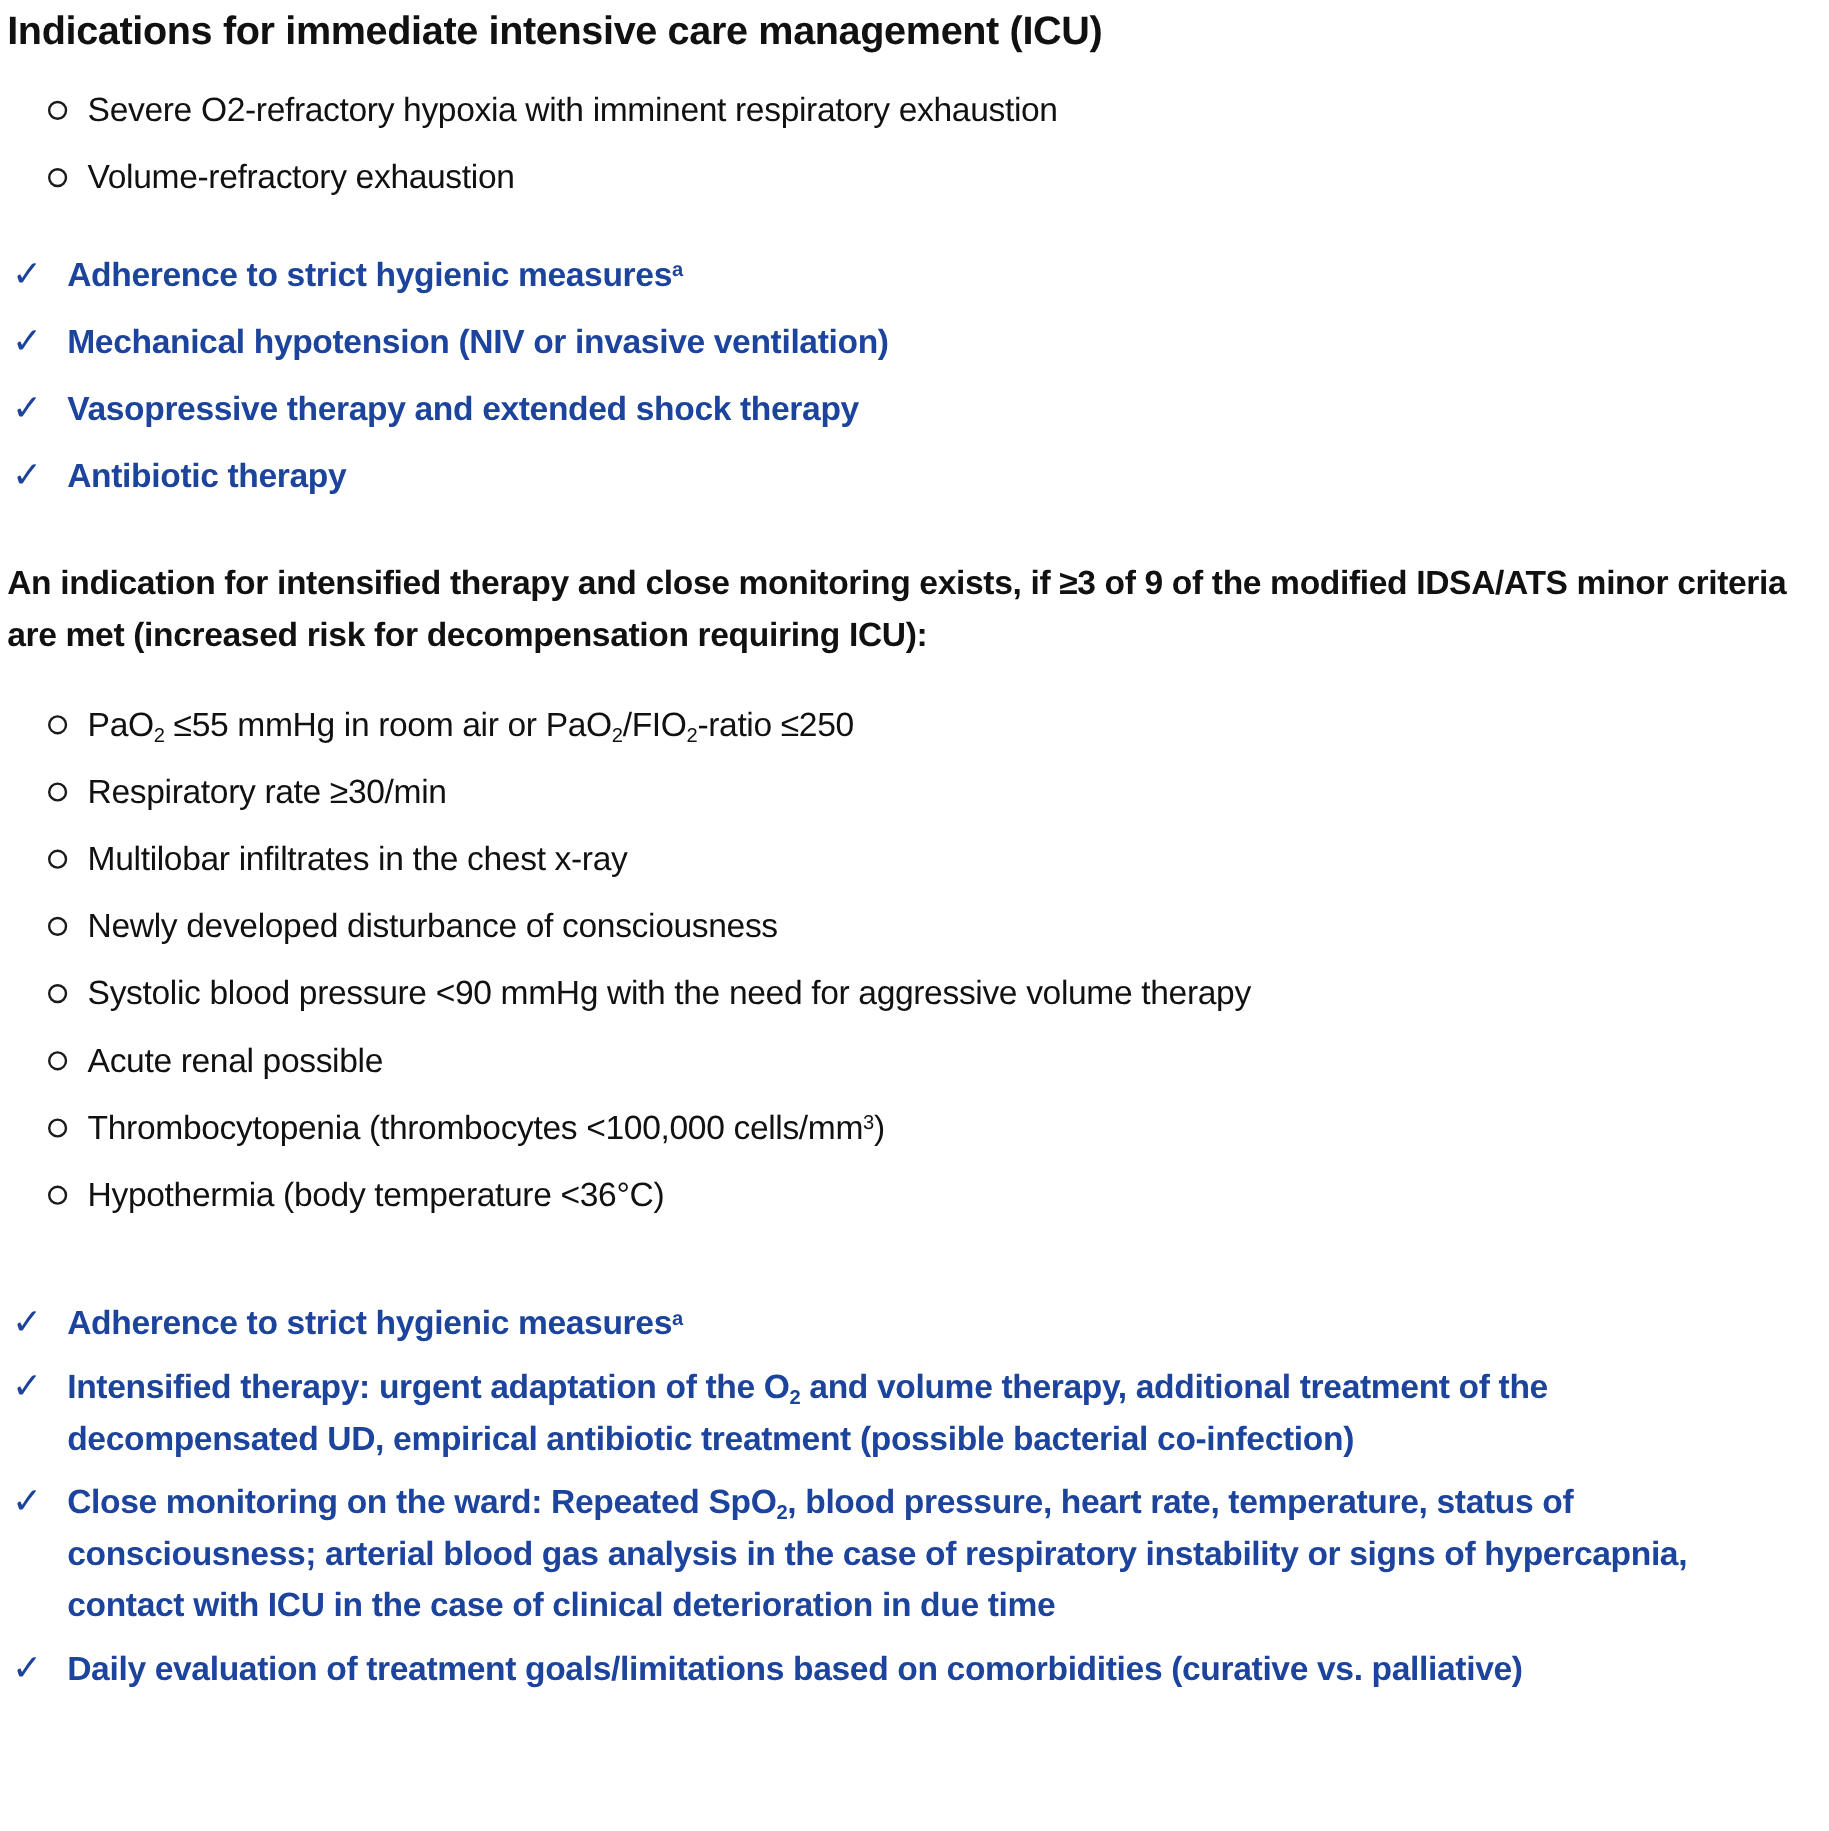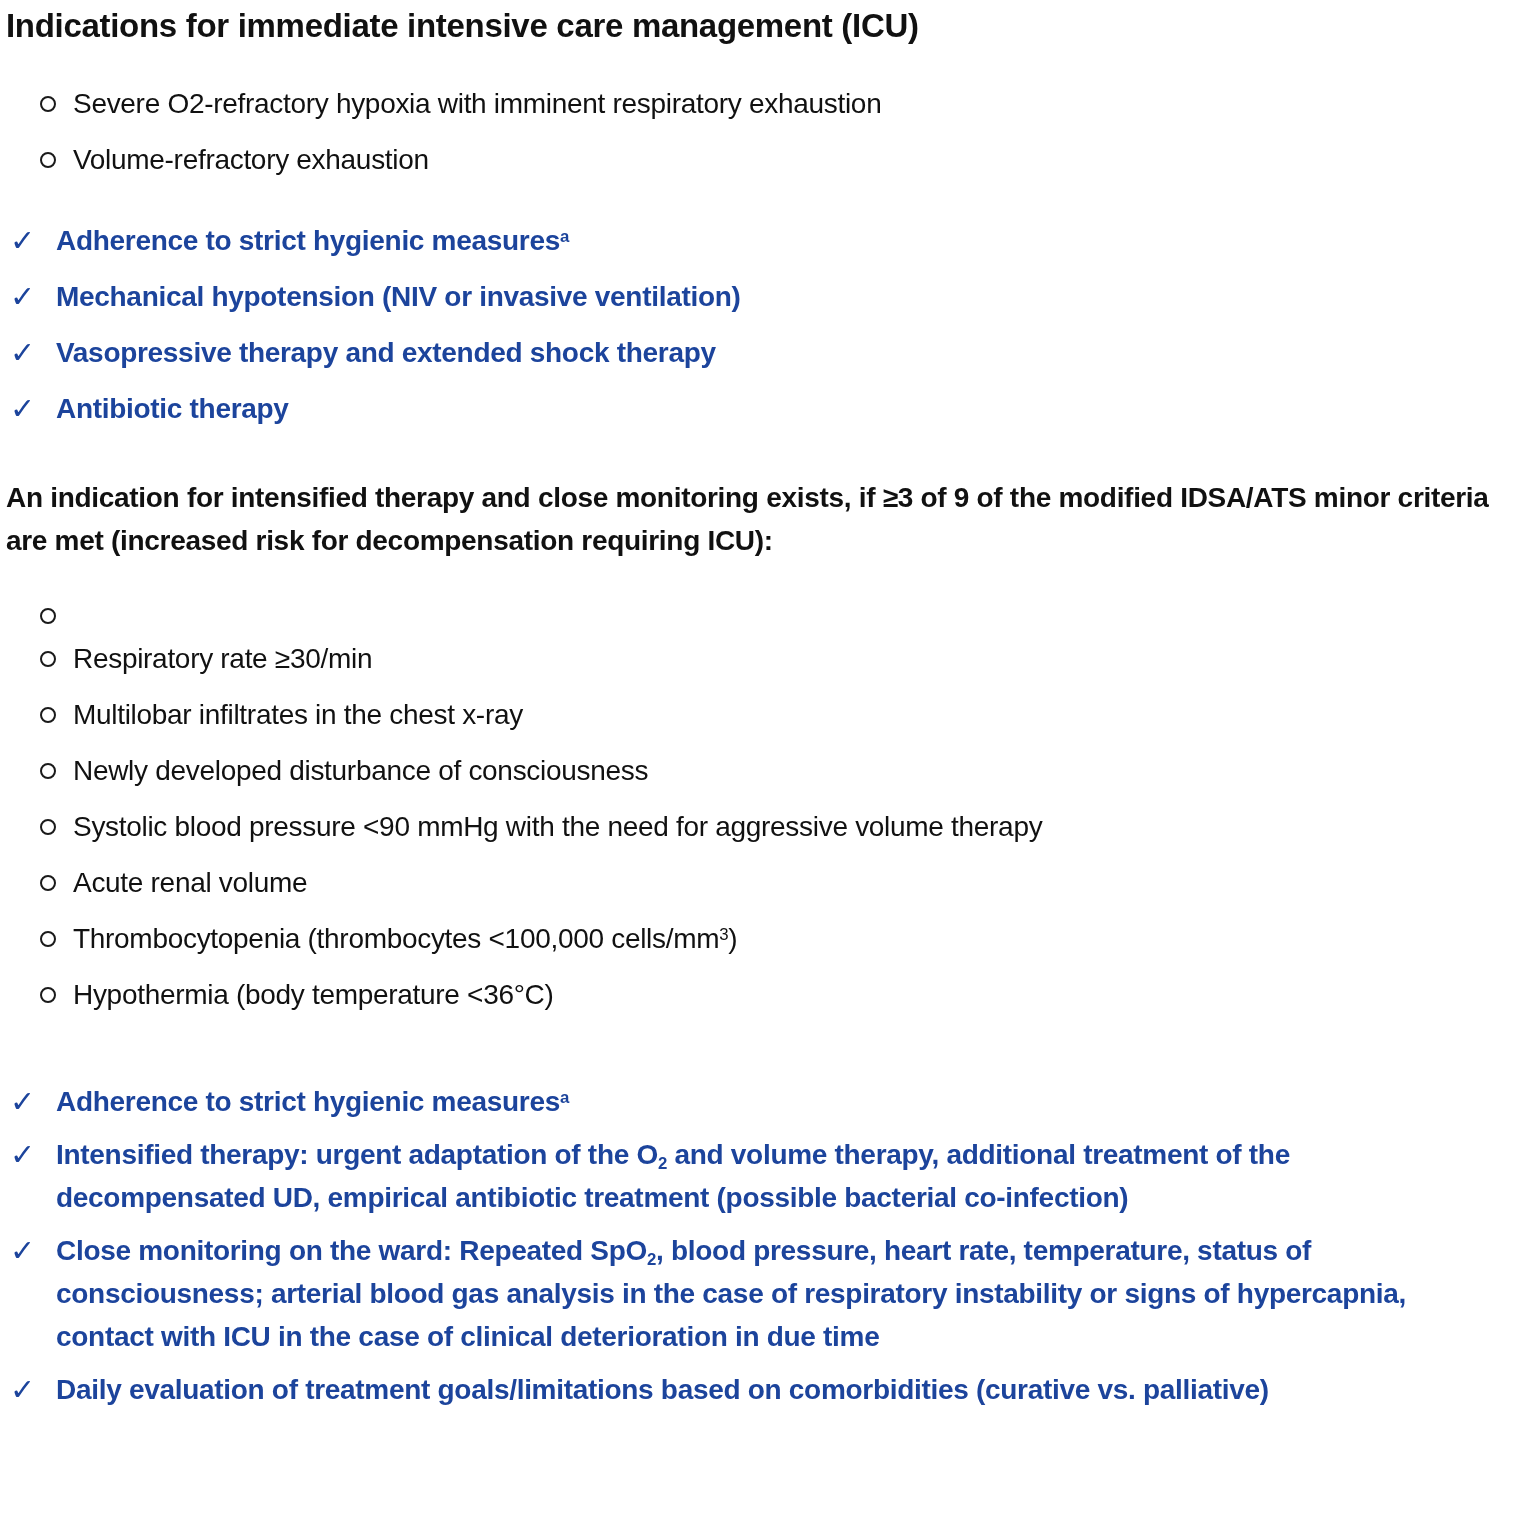--- a/index.html
+++ b/index.html
@@ -11,21 +11,21 @@
     width:1524px;height:1526px;overflow:hidden;box-sizing:border-box;
     padding:4px 8px 0 6px;
     font-family:"Liberation Sans",sans-serif;
     font-size:28px;line-height:43px;letter-spacing:-0.3px;
     color:var(--ink);
   }
   .page-title{
     font-size:33px;font-weight:bold;margin:0;color:var(--ink);
   }
   ul{list-style:none;margin:0;padding:0;}
-  ul.circle-list{margin-top:35px;}
+  ul.circle-list{margin-top:23px;}
   ul.circle-list li{
     display:flex;align-items:flex-start;gap:17px;
     padding-left:34px;margin-bottom:13px;
   }
   .ring{
     flex:0 0 auto;width:12px;height:12px;margin-top:14px;
     border:2px solid #1a1a1a;border-radius:50%;background:transparent;
   }
   ul.check-list{
     margin-top:38px;color:var(--blue);font-weight:bold;
@@ -89,40 +89,41 @@
       <span class="check">✓</span>
       <span class="txt">Antibiotic therapy</span>
     </li>
   </ul>
 
   <p class="intro">An indication for intensified therapy and close monitoring exists, if ≥3 of 9 of the modified IDSA/ATS minor criteria are met (increased risk for decompensation requiring ICU):</p>
 
   <ul class="circle-list minor">
     <li>
       <span class="ring"></span>
+      <span class="txt">PaO<sub>2</sub> ≤55 mmHg in room air or PaO<sub>2</sub>/FIO<sub>2</sub>-ratio ≤250</span>
     </li>
     <li>
       <span class="ring"></span>
       <span class="txt">Respiratory rate ≥30/min</span>
     </li>
     <li>
       <span class="ring"></span>
       <span class="txt">Multilobar infiltrates in the chest x-ray</span>
     </li>
     <li>
       <span class="ring"></span>
       <span class="txt">Newly developed disturbance of consciousness</span>
     </li>
     <li>
       <span class="ring"></span>
       <span class="txt">Systolic blood pressure &lt;90 mmHg with the need for aggressive volume therapy</span>
     </li>
     <li>
       <span class="ring"></span>
-      <span class="txt">Acute renal volume</span>
+      <span class="txt">Acute renal possible</span>
     </li>
     <li>
       <span class="ring"></span>
       <span class="txt">Thrombocytopenia (thrombocytes &lt;100,000 cells/mm<sup>3</sup>)</span>
     </li>
     <li>
       <span class="ring"></span>
       <span class="txt">Hypothermia (body temperature &lt;36°C)</span>
     </li>
   </ul>

